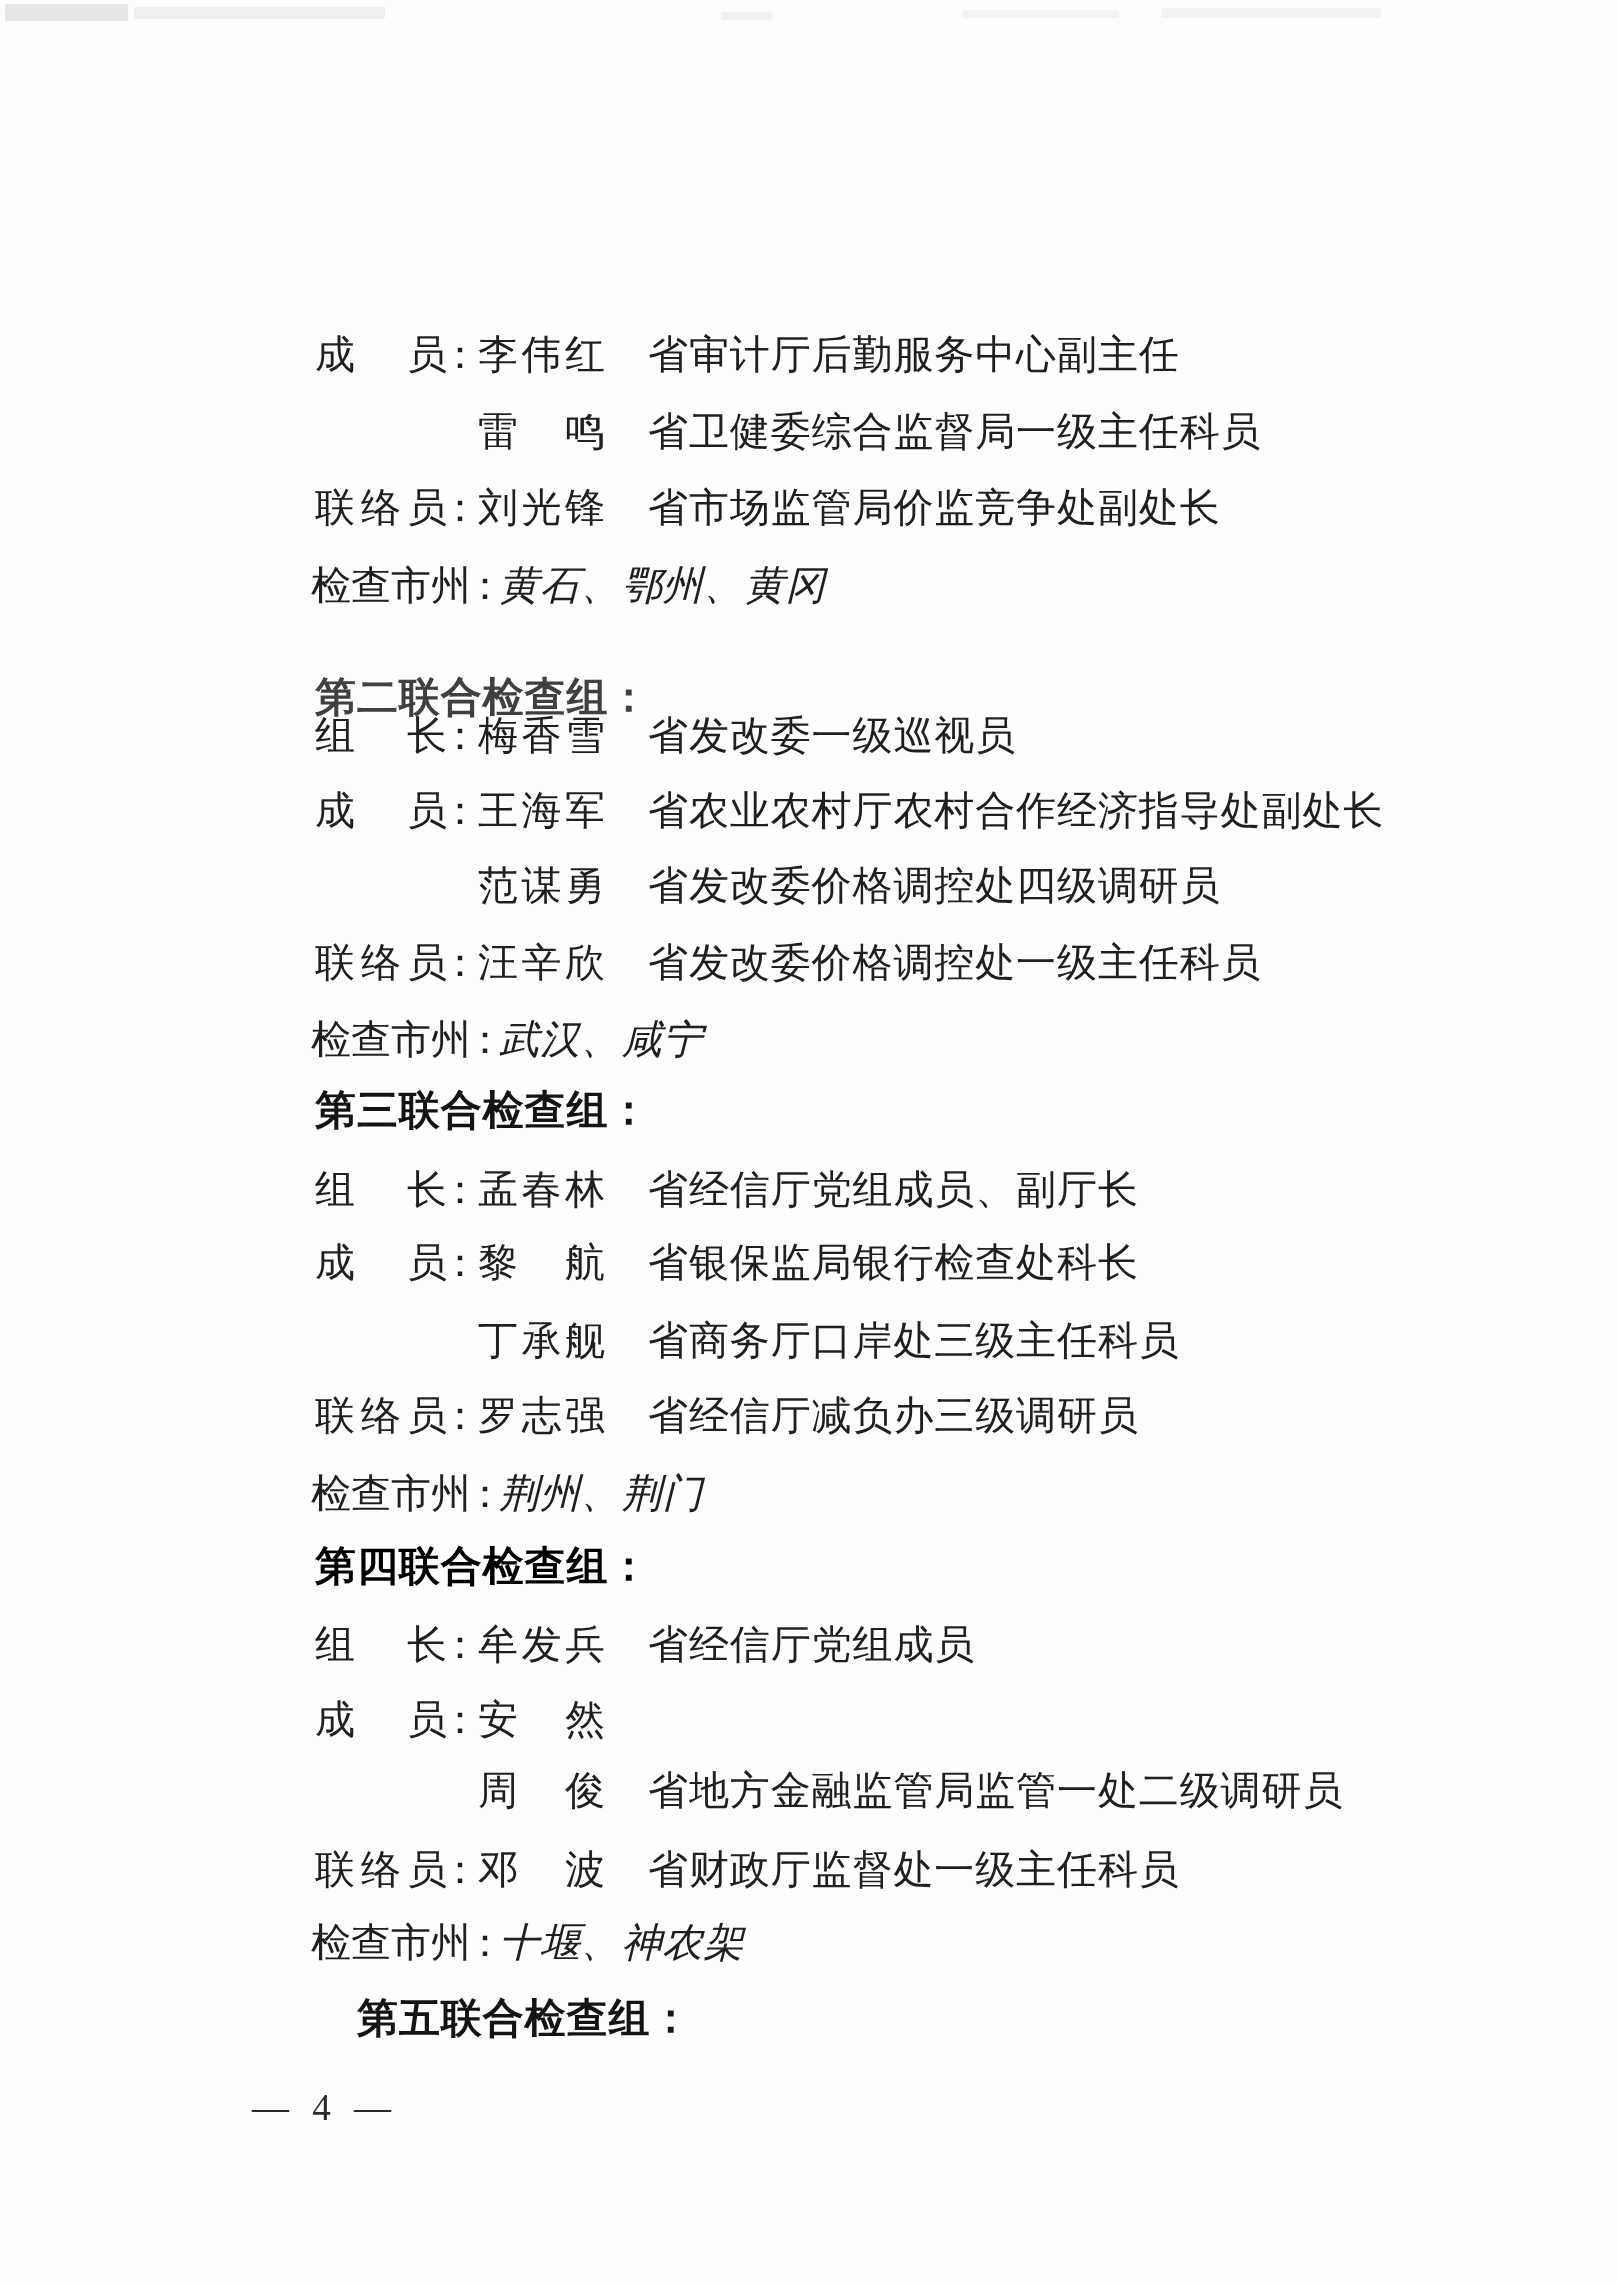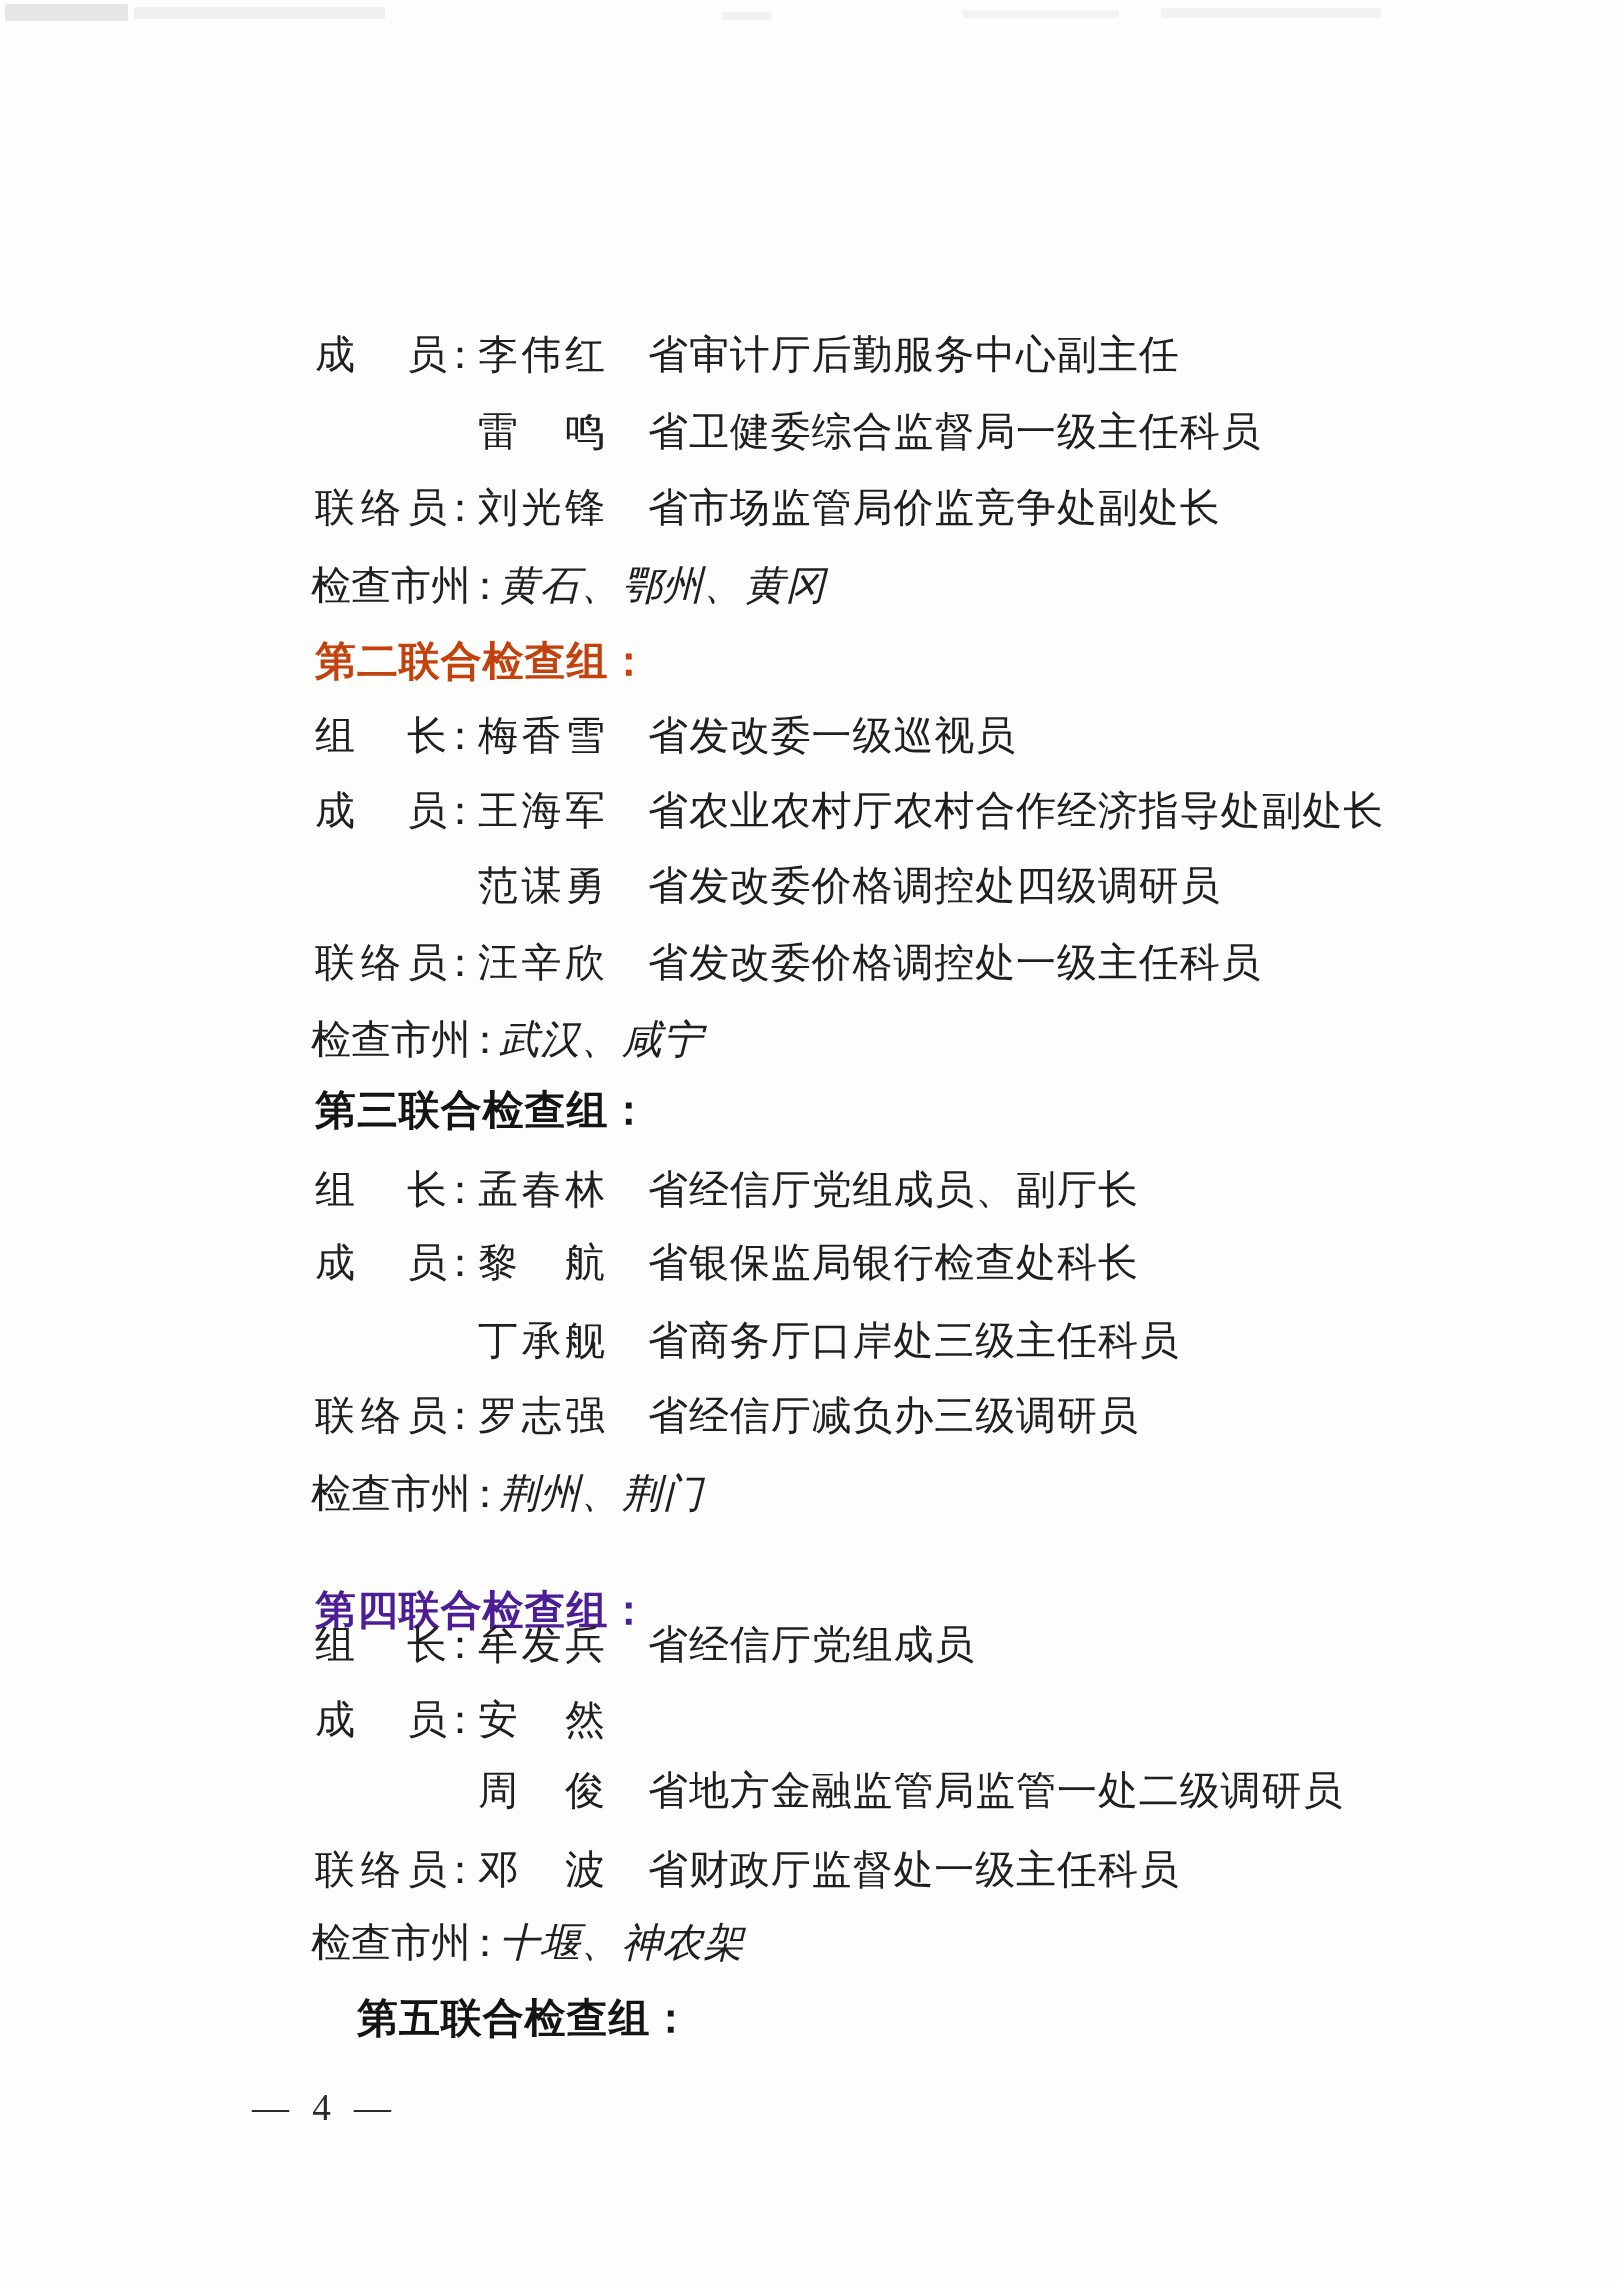--- a/index.html
+++ b/index.html
@@ -98,21 +98,21 @@
     <span class="lab4">
           <span class="ch">检</span>
           <span class="ch">查</span>
           <span class="ch">市</span>
           <span class="ch">州</span>
         </span>
     <span class="colon colon4">：</span>
     <span class="cities">黄石、鄂州、黄冈</span>
   </div>
       <div class="line header" style="top: 631px;">
-    <span class="htxt" style="color: #c2410c;">第二联合检查组：</span>
+    <span class="htxt" style="color: #404040; margin-top: 36px;">第二联合检查组：</span>
   </div>
       <div class="line" style="top: 706px;">
     <span class="lab">
           <span class="ch">组</span>
           <span class="ch">长</span>
         </span>
     <span class="colon">：</span>
     <span class="nm">
           <span class="ch">梅</span>
           <span class="ch">香</span>
@@ -219,21 +219,21 @@
     <span class="lab4">
           <span class="ch">检</span>
           <span class="ch">查</span>
           <span class="ch">市</span>
           <span class="ch">州</span>
         </span>
     <span class="colon colon4">：</span>
     <span class="cities">荆州、荆门</span>
   </div>
       <div class="line header" style="top: 1536px;">
-    <span class="htxt" style="color: #4c1d95; margin-top: 44px;">第四联合检查组：</span>
+    <span class="htxt" style="color: #000000;">第四联合检查组：</span>
   </div>
       <div class="line" style="top: 1615px;">
     <span class="lab">
           <span class="ch">组</span>
           <span class="ch">长</span>
         </span>
     <span class="colon">：</span>
     <span class="nm">
           <span class="ch">牟</span>
           <span class="ch">发</span>

